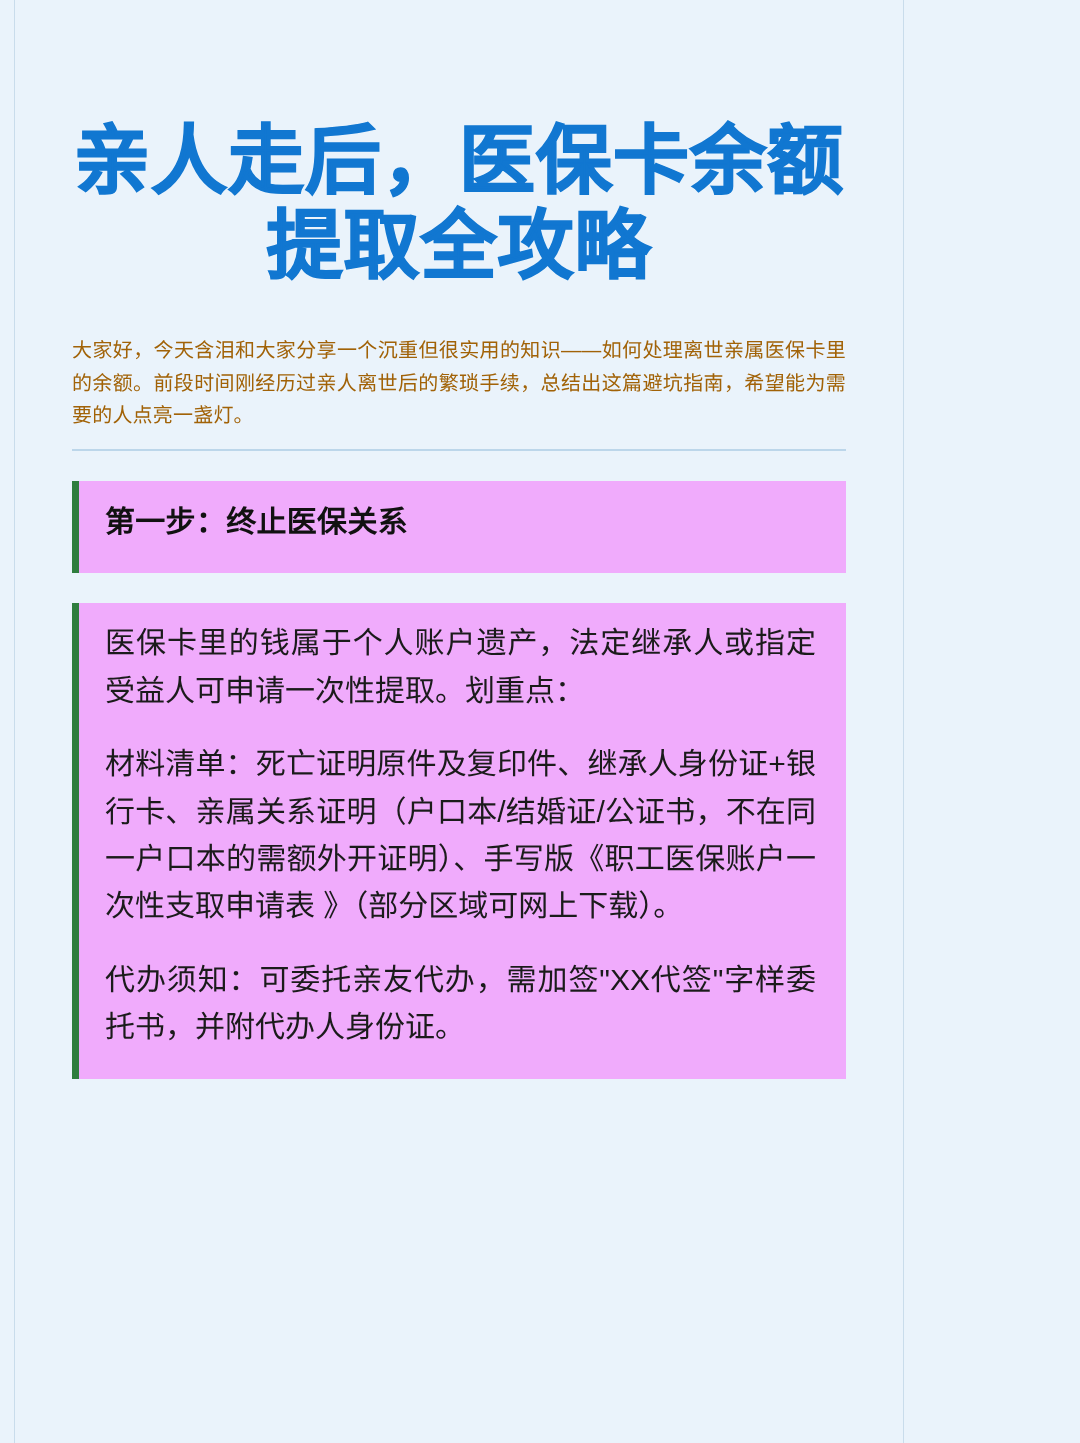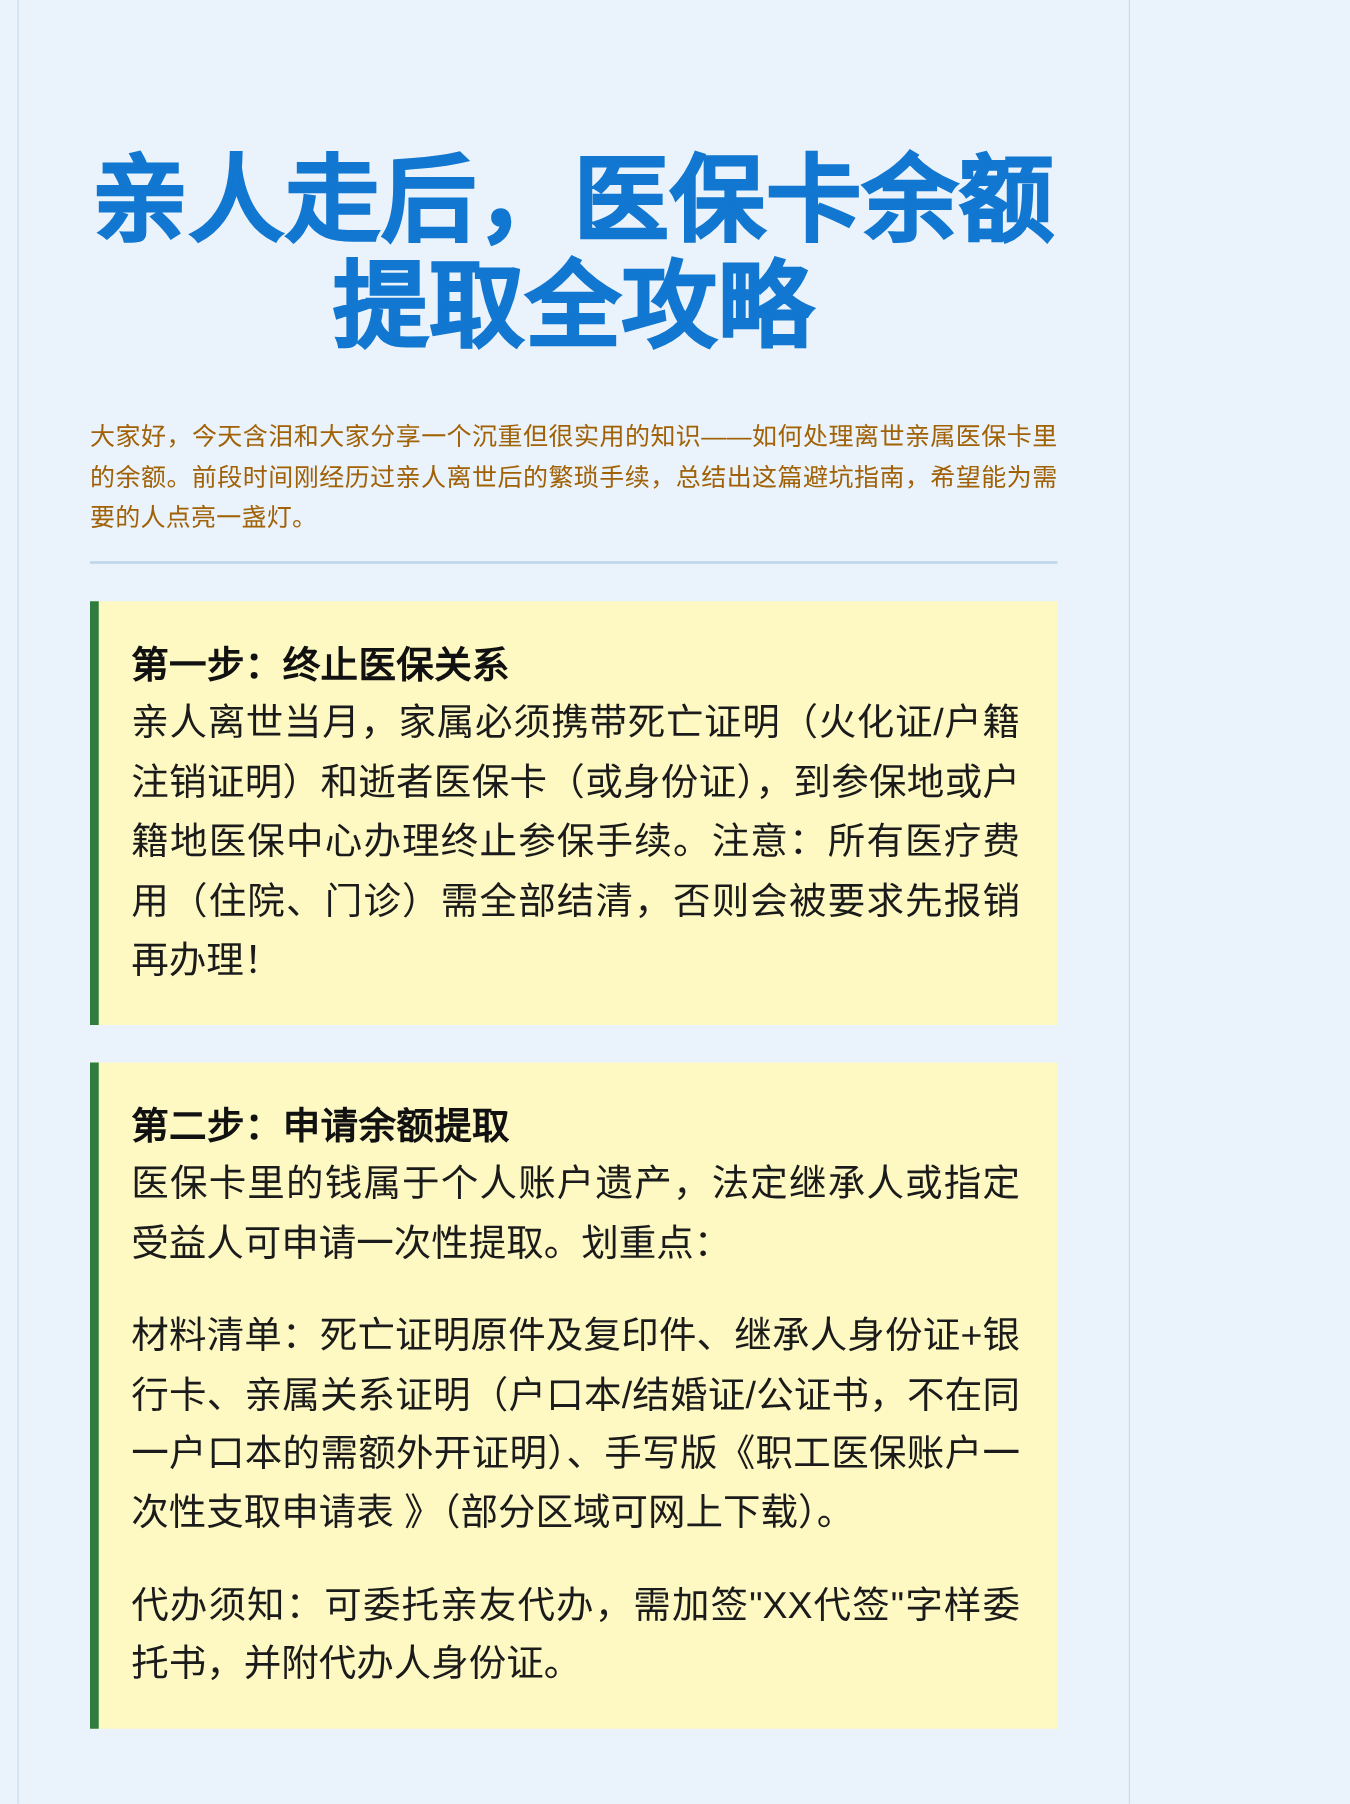--- a/index.html
+++ b/index.html
@@ -63,23 +63,23 @@
   .divider {
     margin-top: 18px;
     height: 2px;
     background: #bcd6ea;
     width: 100%;
   }
 
   .step-card {
     position: relative;
     margin-top: 30px;
-    background: #fef9c3;
+    background: #f0abfc;
     border-left: 7px solid #2f7d3e;
-    padding: 26px 30px 28px 26px;
+    padding: 16px 30px 28px 26px;
     box-sizing: border-box;
   }
   .step-title {
     margin: 0 0 4px 0;
     font-size: 30px;
     font-weight: bold;
     color: #111111;
     letter-spacing: 0.3px;
   }
   .step-body {
@@ -101,22 +101,20 @@
   <div class="frame-right"></div>
 
   <h1 class="title">亲人走后，医保卡余额提取全攻略</h1>
 
   <p class="intro">大家好，今天含泪和大家分享一个沉重但很实用的知识——如何处理离世亲属医保卡里的余额。前段时间刚经历过亲人离世后的繁琐手续，总结出这篇避坑指南，希望能为需要的人点亮一盏灯。</p>
 
   <div class="divider"></div>
 
   <div class="step-card">
     <p class="step-title">第一步：终止医保关系</p>
-    <p class="step-body">亲人离世当月，家属必须携带死亡证明（火化证/户籍注销证明）和逝者医保卡（或身份证），到参保地或户籍地医保中心办理终止参保手续。注意：所有医疗费用（住院、门诊）需全部结清，否则会被要求先报销再办理！</p>
   </div>
 
   <div class="step-card">
-    <p class="step-title">第二步：申请余额提取</p>
     <p class="step-body">医保卡里的钱属于个人账户遗产，法定继承人或指定受益人可申请一次性提取。划重点：</p>
     <p class="step-body">材料清单：死亡证明原件及复印件、继承人身份证+银行卡、亲属关系证明（户口本/结婚证/公证书，不在同一户口本的需额外开证明）、手写版《职工医保账户一次性支取申请表 》（部分区域可网上下载）。</p>
     <p class="step-body">代办须知：可委托亲友代办，需加签"XX代签"字样委托书，并附代办人身份证。</p>
   </div>
 </div>
 
 </body></html>

